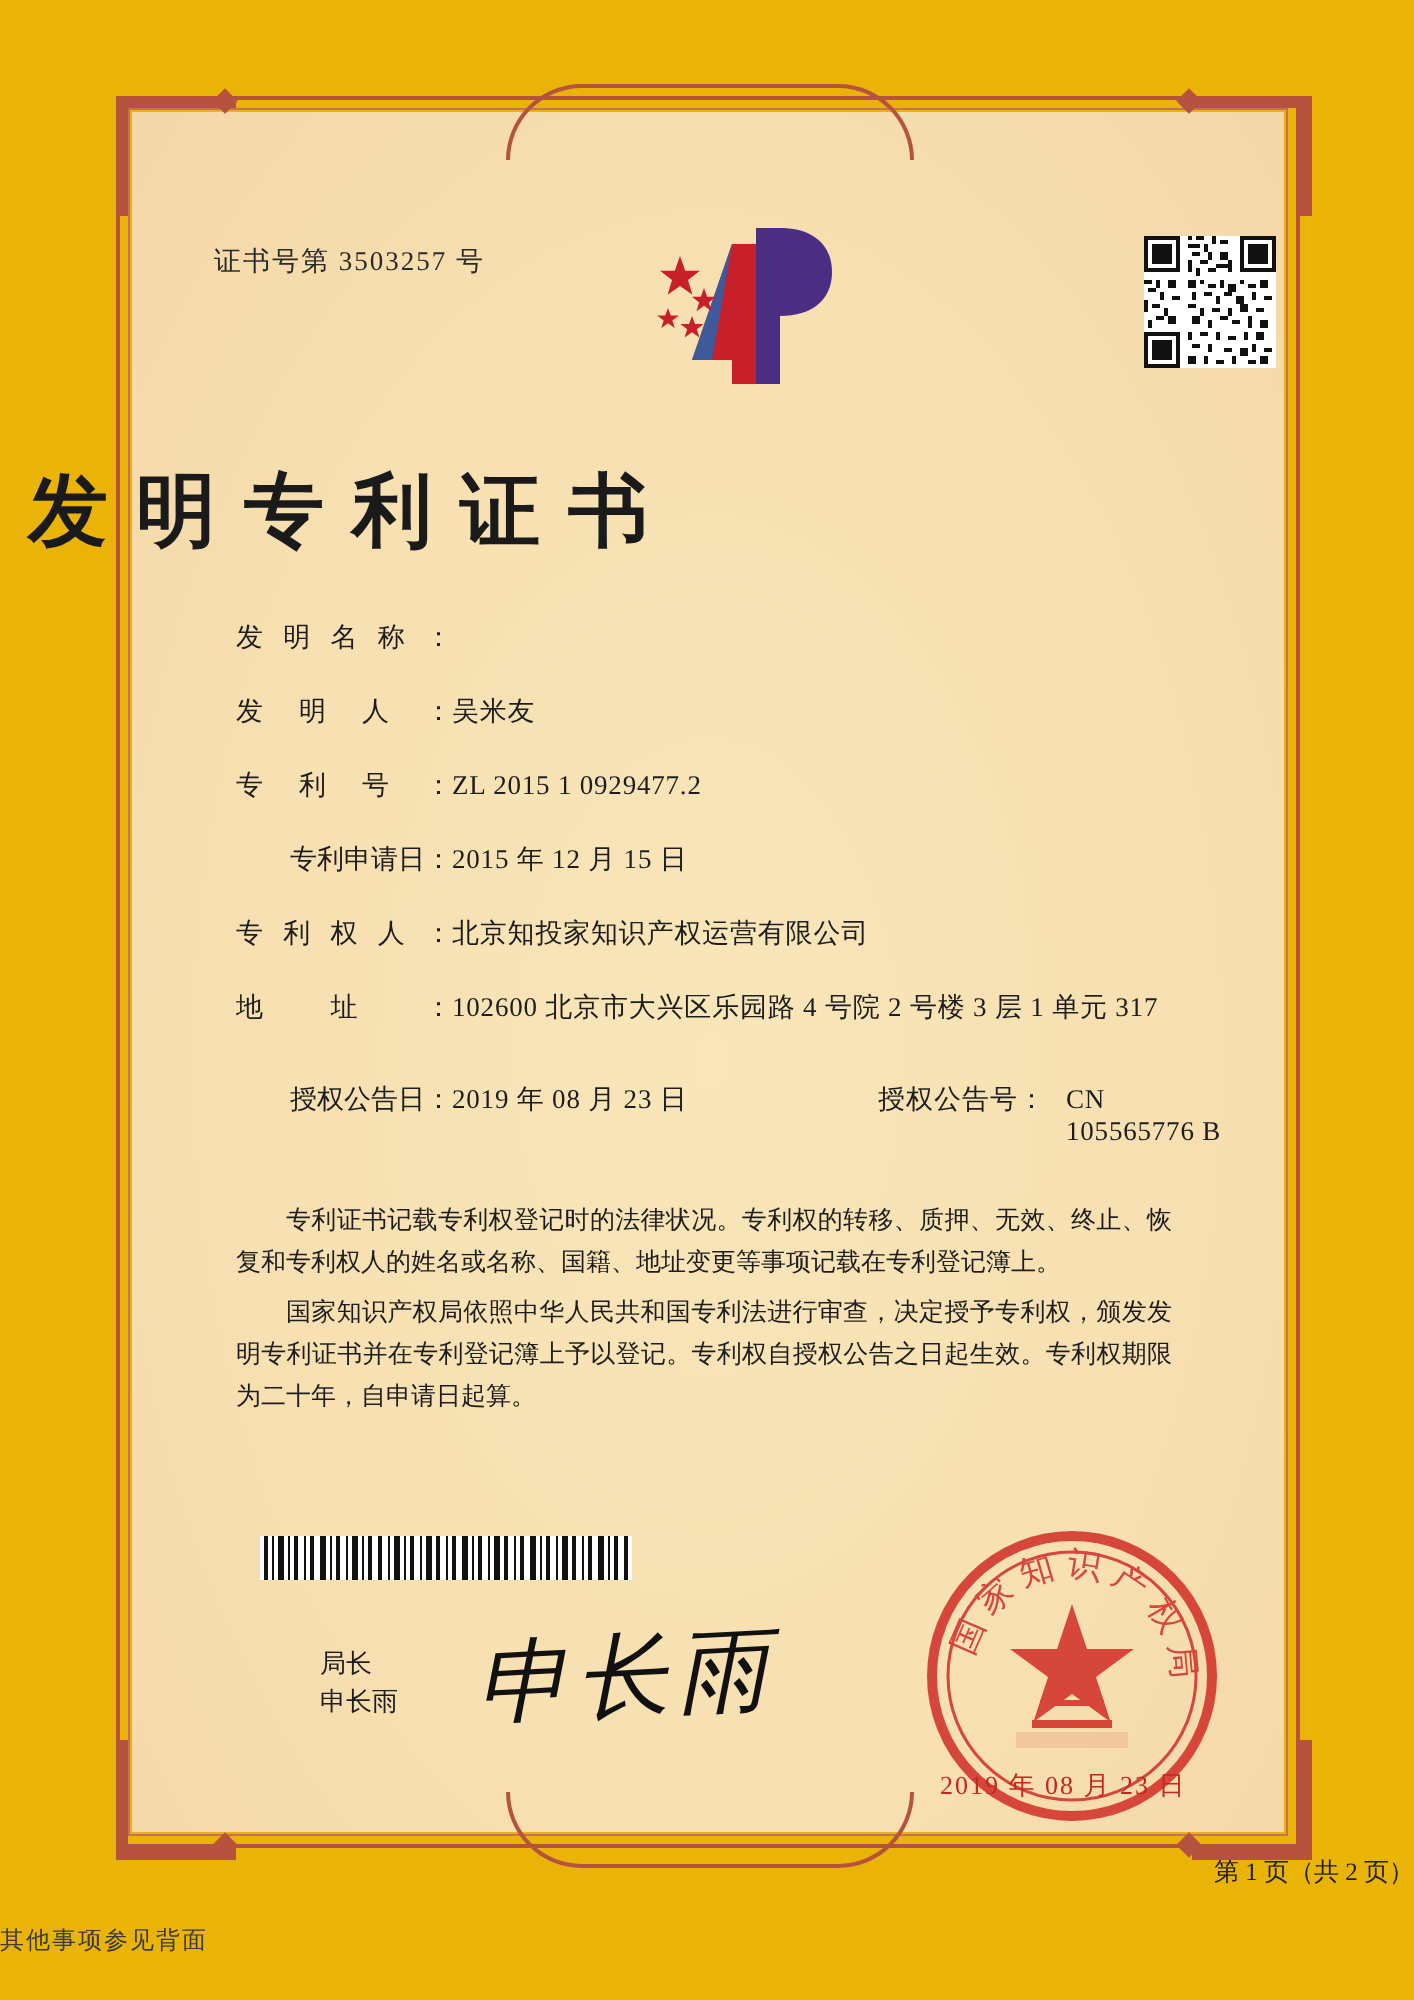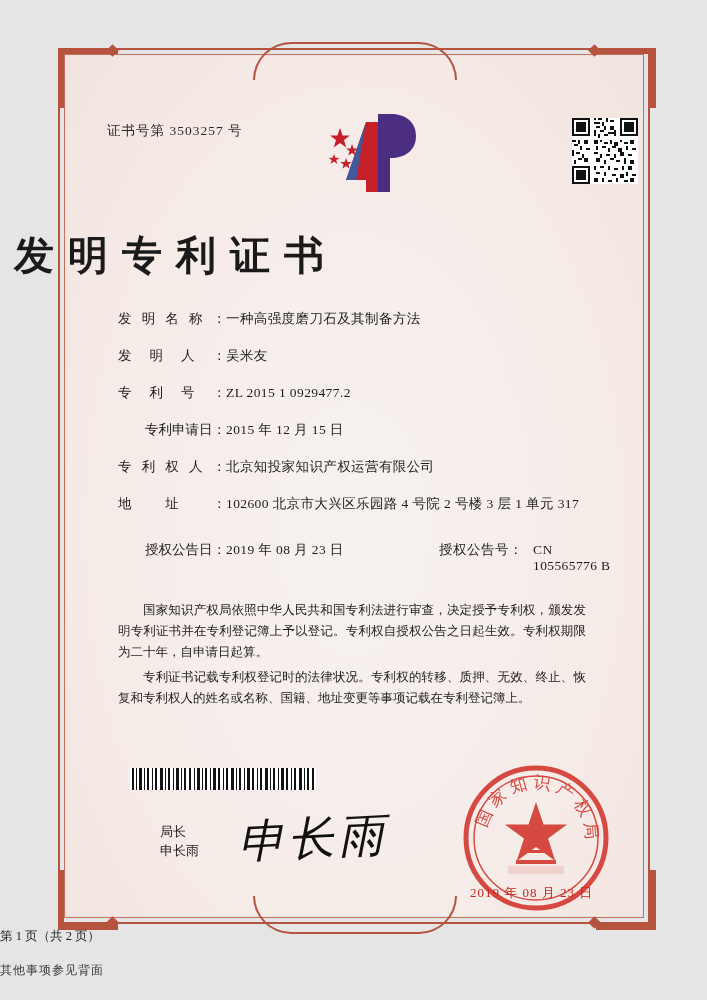--- a/index.html
+++ b/index.html
@@ -7,21 +7,21 @@
     padding: 0;
     background: #ffffff;
   }
   body {
     font-family: "Liberation Serif", "DejaVu Serif", serif;
   }
   .page {
     position: relative;
     width: 707px;
     height: 1000px;
-    background: #e5e5e5;
+    background: #eab308;
     overflow: hidden;
   }
   
   .border-outer {
     position: absolute;
     left: 58px;
     top: 48px;
     width: 592px;
     height: 876px;
     border: 2px solid #b5533f;
@@ -222,21 +222,21 @@
     font-size: 13px;
     color: #c3281f;
     letter-spacing: 1px;
   }
 
   .page-num {
     position: absolute;
     left: 0;
     top: 928px;
     width: 707px;
-    text-align: left;
+    text-align: right;
     font-size: 12.5px;
     color: #1d1d1d;
   }
   .footer-note {
     position: absolute;
     left: 0;
     top: 962px;
     width: 707px;
     text-align: left;
     font-size: 12px;
@@ -382,21 +382,20 @@
   <div class="fields">
 
     <div class="field-row">
       <span class="field-label">
         <span>发</span>
           <span>明</span>
           <span>名</span>
           <span>称</span>
           <span>：</span>
       </span>
-      <span class="field-value">一种高强度磨刀石及其制备方法</span>
     </div>
 
     <div class="field-row">
       <span class="field-label">
         <span>发</span>
           <span>明</span>
           <span>人</span>
           <span>：</span>
       </span>
       <span class="field-value">吴米友</span>
@@ -444,22 +443,22 @@
         <span>授权公告日：</span>
       </span>
       <span class="field-value">2019 年 08 月 23 日</span>
       <span class="field-label2">授权公告号：</span>
       <span class="field-value2">CN 105565776 B</span>
     </div>
 
   </div>
 
   <div class="body-text">
+    <p>专利证书记载专利权登记时的法律状况。专利权的转移、质押、无效、终止、恢复和专利权人的姓名或名称、国籍、地址变更等事项记载在专利登记簿上。</p>
     <p>国家知识产权局依照中华人民共和国专利法进行审查，决定授予专利权，颁发发明专利证书并在专利登记簿上予以登记。专利权自授权公告之日起生效。专利权期限为二十年，自申请日起算。</p>
-    <p>专利证书记载专利权登记时的法律状况。专利权的转移、质押、无效、终止、恢复和专利权人的姓名或名称、国籍、地址变更等事项记载在专利登记簿上。</p>
   </div>
 
   <div class="barcode">
     <svg viewBox="0 0 186 22" width="186" height="22" shape-rendering="crispEdges">
       <rect width="186" height="22" fill="#fff"></rect>
       <g fill="#111">
         <rect x="2" y="0" width="2" height="22"></rect>
           <rect x="6" y="0" width="1" height="22"></rect>
         <rect x="9" y="0" width="3" height="22"></rect>
           <rect x="14" y="0" width="1" height="22"></rect>

